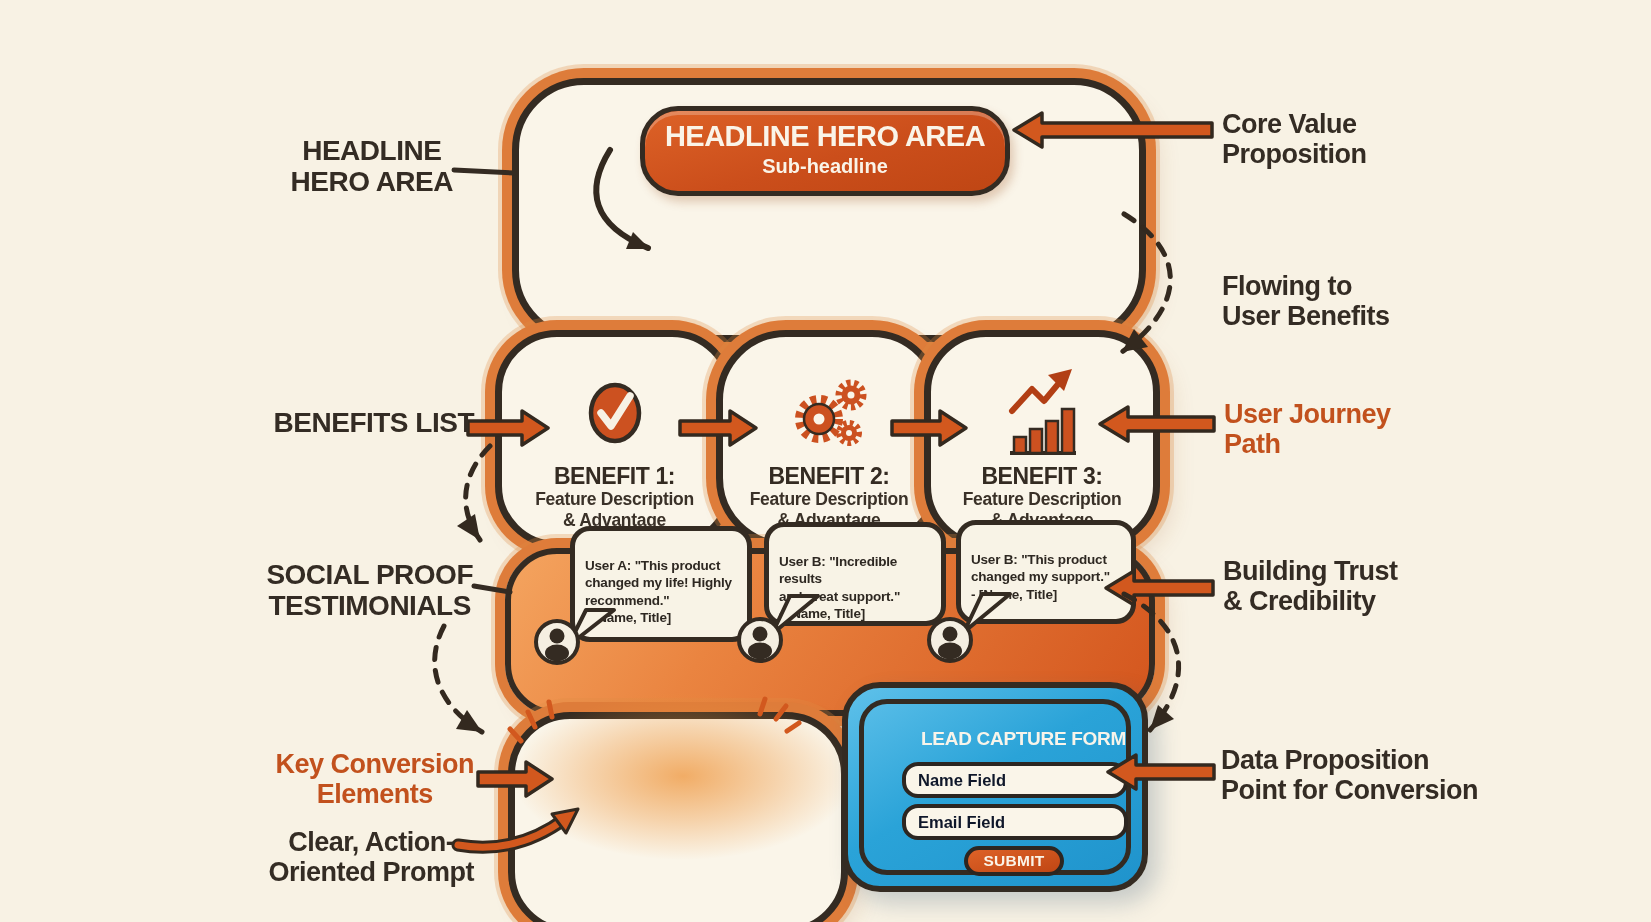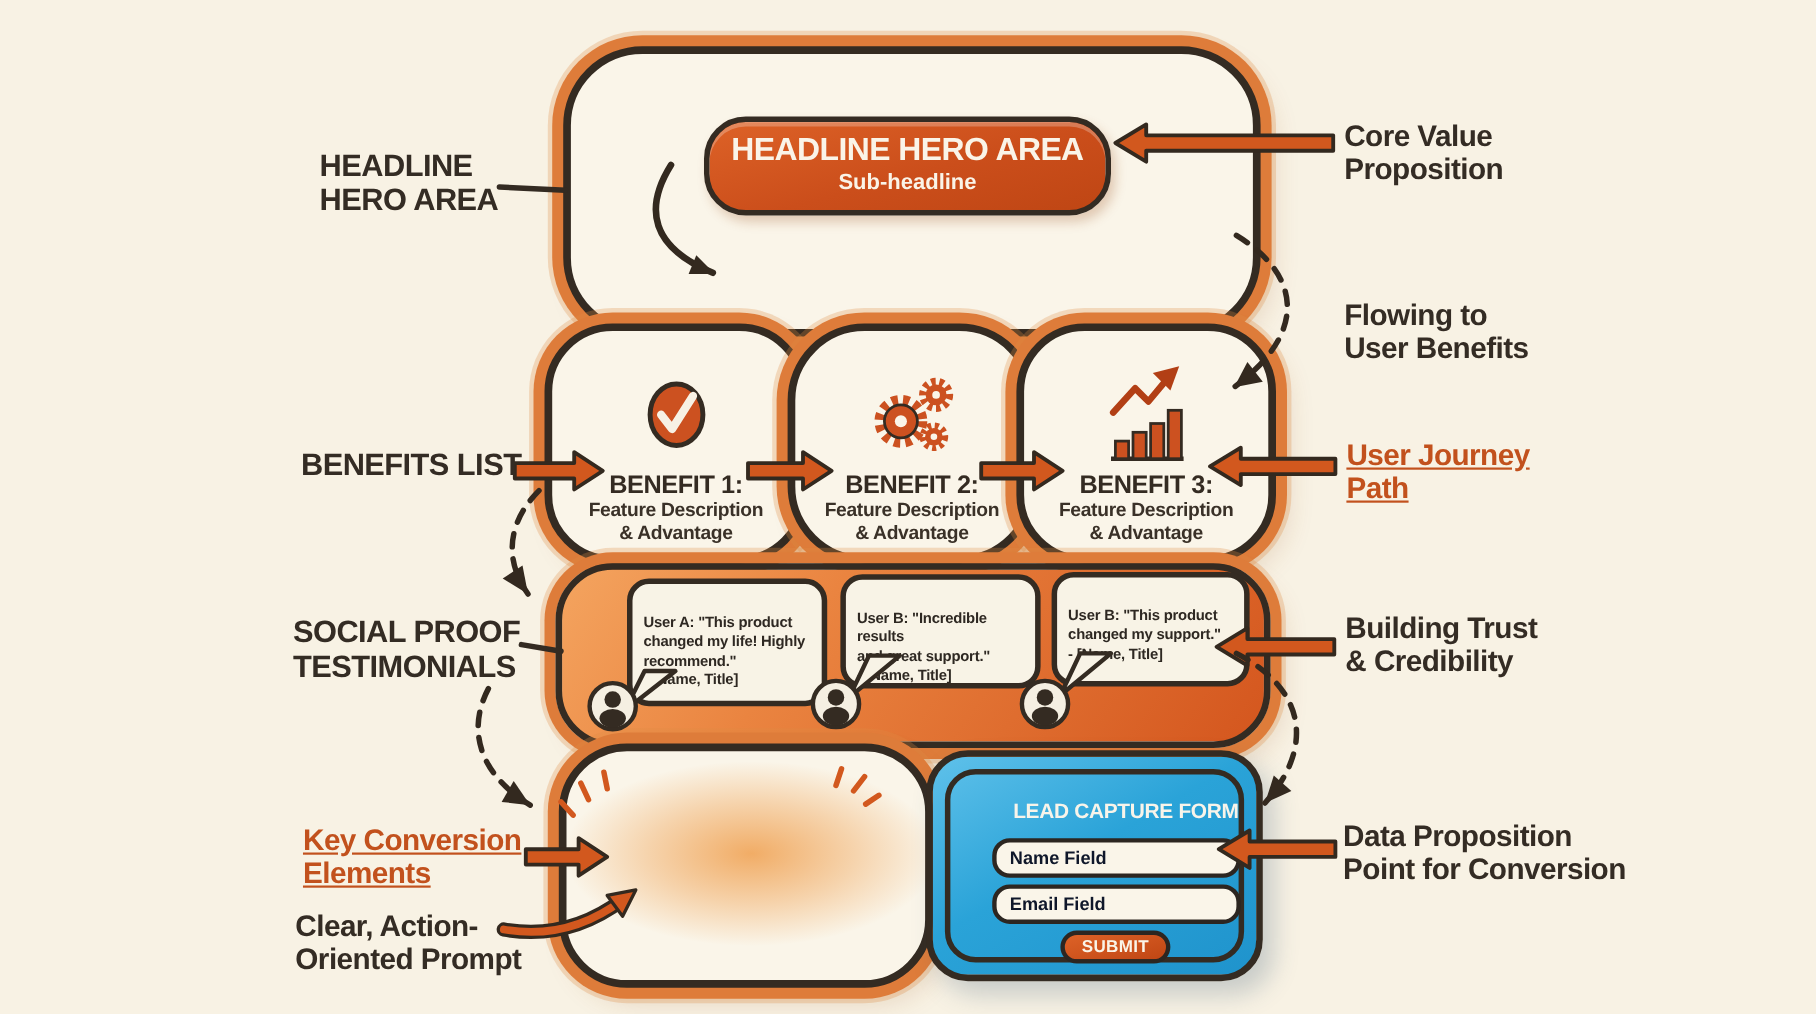--- a/index.html
+++ b/index.html
@@ -2,21 +2,21 @@
 <html><head>
 <meta charset="utf-8">
 <style>
   html,body{margin:0;padding:0;background:#efe9da;}
   .canvas{position:relative;width:1651px;height:922px;background:#f8f2e4;overflow:hidden;
           font-family:"Liberation Sans","DejaVu Sans",sans-serif;}
   .pre{white-space:pre-line;}
 
   
   .card{position:absolute;background:#faf5e9;border:7px solid #342b22;
-        box-shadow:0 0 0 10px #de7c3a, 0 0 0 14px rgba(222,140,70,.28), 10px 12px 24px rgba(150,75,20,.18);}
+        box-shadow:0 0 0 10px #de7c3a, 0 0 0 14px rgba(222,140,70,.28), 10px 12px 24px rgba(150,75,20,.18);margin-top:36px;}
   .hero-card{left:512px;top:42px;width:620px;height:250px;border-radius:72px;}
   .benefit-card{top:294px;height:204px;border-radius:62px;}
   .b1{left:495px;width:225px;}
   .b2{left:716px;width:212px;border-radius:70px;}
   .b3{left:924px;width:222px;}
   .testi-card{left:505px;top:512px;width:638px;height:156px;border-radius:52px;border-width:6px;
         background:linear-gradient(125deg,#f4a45f 0%,#ea8440 35%,#d4561e 100%);}
   .cta-card{left:508px;top:676px;width:326px;height:208px;border-radius:62px;}
   .form-card{position:absolute;left:842px;top:682px;width:294px;height:198px;border-radius:38px;
         background:linear-gradient(150deg,#5fc1ea 0%,#2aa3d8 45%,#1f93cc 100%);
@@ -64,22 +64,22 @@
   .field{position:absolute;left:38px;width:206px;height:24px;background:#faf5e9;border:4px solid #2c2621;
         border-radius:16px;font-family:inherit;font-size:16.5px;font-weight:700;color:#0f172a;padding:2px 0 2px 12px;outline:none;}
   .f-name{top:58px;}
   .f-email{top:100px;}
   .submit-btn{position:absolute;left:100px;top:142px;width:100px;height:30px;border-radius:16px;
         background:linear-gradient(165deg,#dd6227,#c04614);border:4px solid #2c2621;color:#faf4e8;
         font-family:inherit;font-size:15.5px;font-weight:700;letter-spacing:.3px;cursor:pointer;}
 
   
   .lbl{position:absolute;font-weight:700;color:#342c24;line-height:1.1;letter-spacing:-.5px;}
-  .lbl.right-align{text-align:left;}
-  .lbl.orange{color:#c2511d;text-decoration:underline;}
+  .lbl.right-align{text-align:center;}
+  .lbl.orange{color:#c2511d;}
   .l-hero{right:1198px;top:136px;font-size:28px;}
   .l-benefits{right:1177px;top:408px;font-size:28px;}
   .l-social{right:1178px;top:560px;font-size:28px;}
   .l-keyconv{right:1177px;top:750px;font-size:27px;}
   .l-clear{right:1177px;top:828px;font-size:27px;}
   .r-core{left:1222px;top:110px;font-size:27px;}
   .r-flow{left:1222px;top:272px;font-size:27px;}
   .r-journey{left:1224px;top:400px;font-size:27px;}
   .r-trust{left:1223px;top:557px;font-size:27px;}
   .r-data{left:1221px;top:746px;font-size:27px;}

